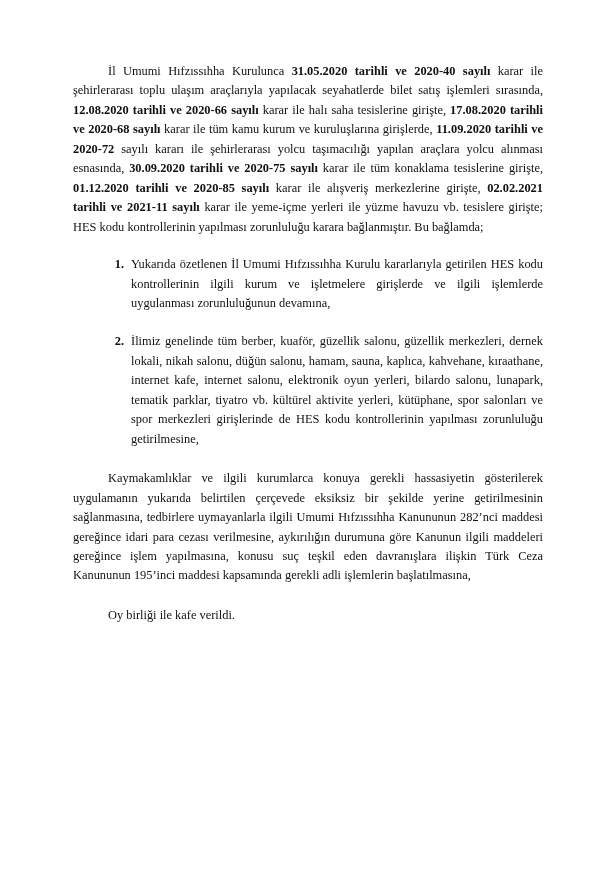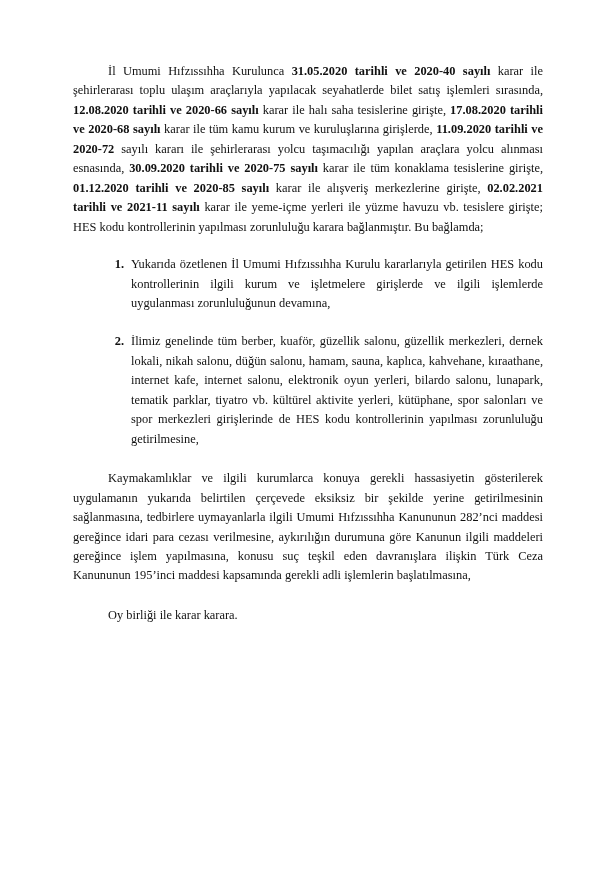--- a/index.html
+++ b/index.html
@@ -93,16 +93,16 @@
         <span>İlimiz genelinde tüm berber, kuaför, güzellik salonu, güzellik merkezleri, dernek lokali, nikah salonu, düğün salonu, hamam, sauna, kaplıca, kahvehane, kıraathane, internet kafe, internet salonu, elektronik oyun yerleri, bilardo salonu, lunapark, tematik parklar, tiyatro vb. kültürel aktivite yerleri, kütüphane, spor salonları ve spor merkezleri girişlerinde de HES kodu kontrollerinin yapılması zorunluluğu getirilmesine,</span>
       </li>
     </ol>
 
     <div class="spacer-lg"></div>
 
     <p class="para indent">Kaymakamlıklar ve ilgili kurumlarca konuya gerekli hassasiyetin gösterilerek uygulamanın yukarıda belirtilen çerçevede eksiksiz bir şekilde yerine getirilmesinin sağlanmasına, tedbirlere uymayanlarla ilgili Umumi Hıfzıssıhha Kanununun 282’nci maddesi gereğince idari para cezası verilmesine, aykırılığın durumuna göre Kanunun ilgili maddeleri gereğince işlem yapılmasına, konusu suç teşkil eden davranışlara ilişkin Türk Ceza Kanununun 195’inci maddesi kapsamında gerekli adli işlemlerin başlatılmasına,</p>
 
     <div class="spacer-lg"></div>
 
-    <p class="para closing">Oy birliği ile karar karara.</p>
+    <p class="para closing">Oy birliği ile kafe verildi.</p>
 
   </div>
 </div>
 
 </body></html>

